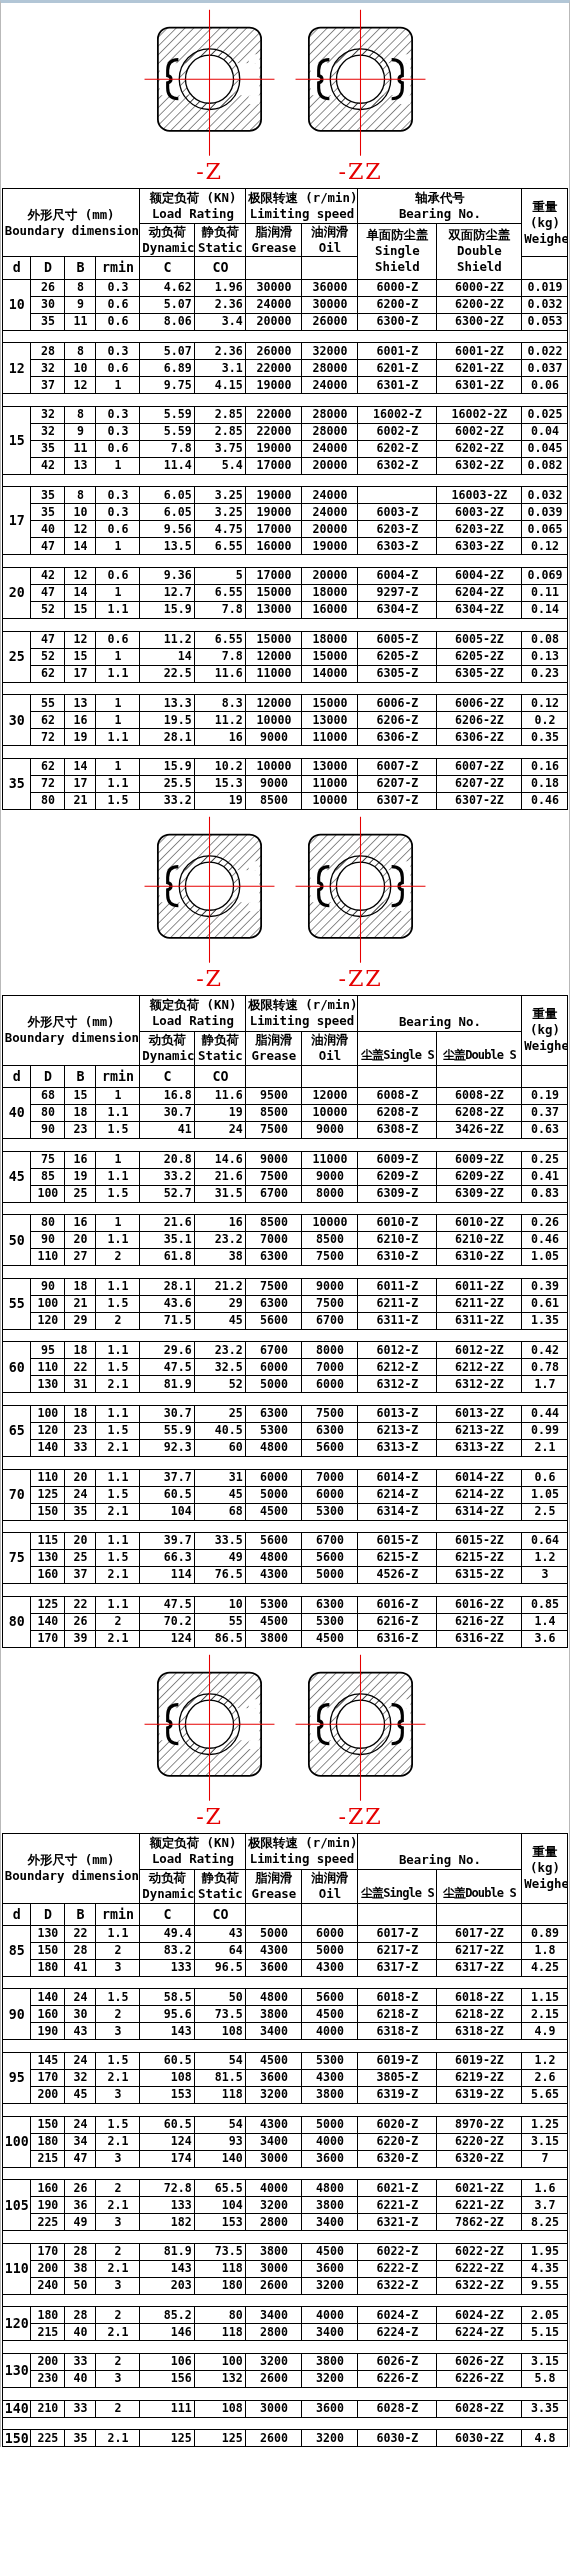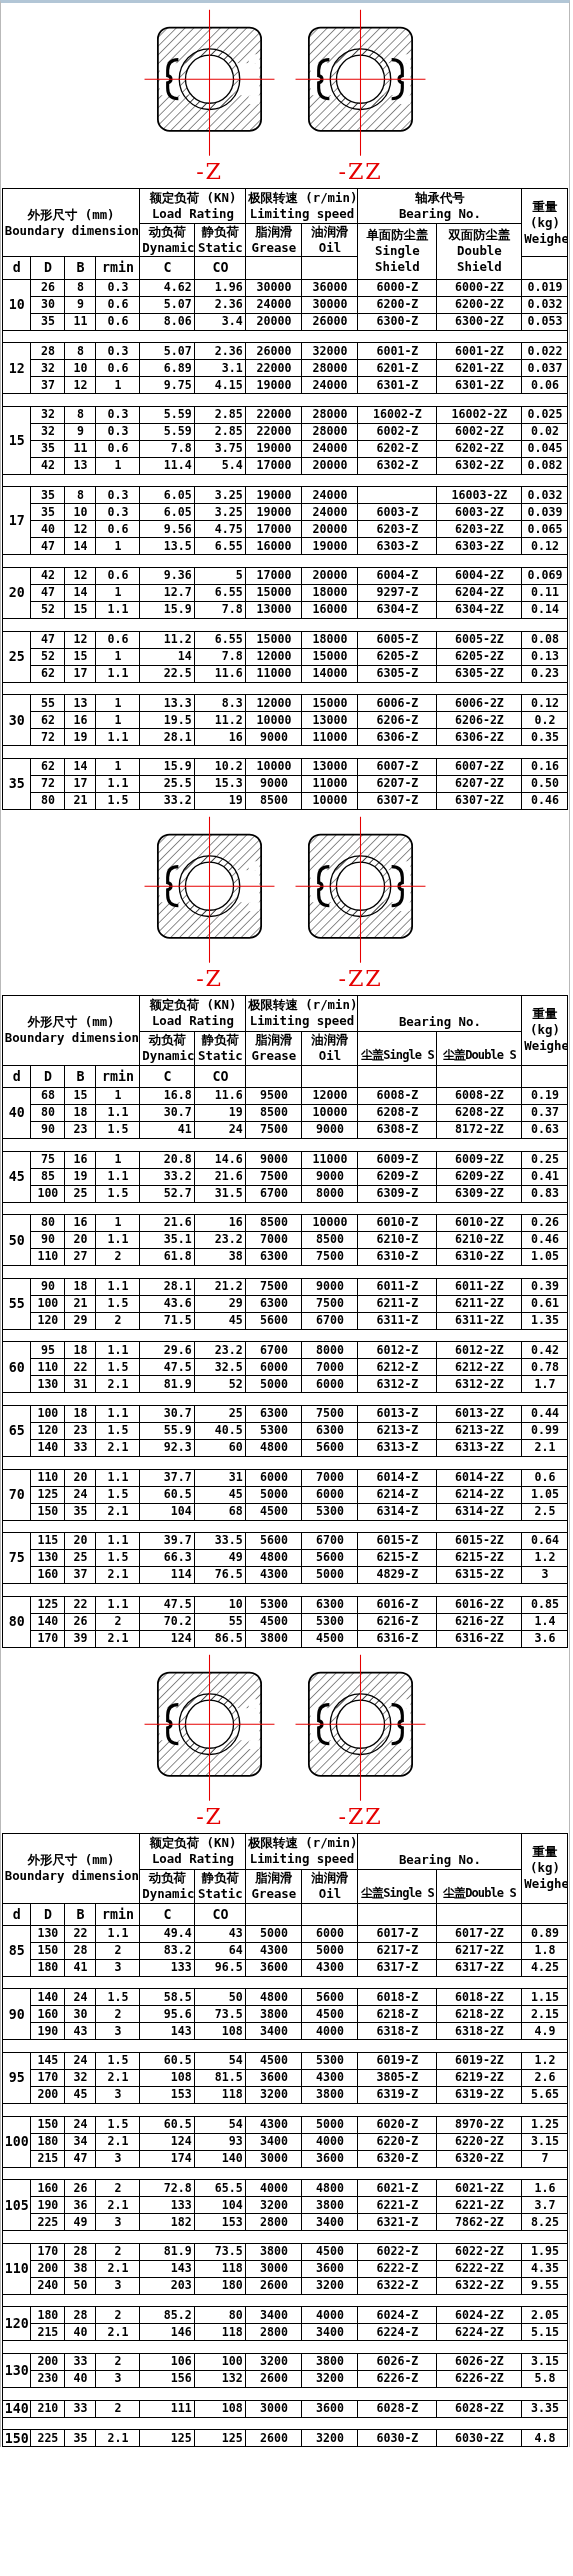--- a/index.html
+++ b/index.html
@@ -242,21 +242,21 @@
         <tr>
           <td>32</td>
           <td>9</td>
           <td>0.3</td>
           <td class="num-right">5.59</td>
           <td class="num-right">2.85</td>
           <td>22000</td>
           <td>28000</td>
           <td>6002-Z</td>
           <td>6002-2Z</td>
-          <td>0.02</td>
+          <td>0.04</td>
         </tr>
         <tr>
           <td>35</td>
           <td>11</td>
           <td>0.6</td>
           <td class="num-right">7.8</td>
           <td class="num-right">3.75</td>
           <td>19000</td>
           <td>24000</td>
           <td>6202-Z</td>
@@ -466,21 +466,21 @@
         <tr>
           <td>72</td>
           <td>17</td>
           <td>1.1</td>
           <td class="num-right">25.5</td>
           <td class="num-right">15.3</td>
           <td>9000</td>
           <td>11000</td>
           <td>6207-Z</td>
           <td>6207-2Z</td>
-          <td>0.50</td>
+          <td>0.18</td>
         </tr>
         <tr>
           <td>80</td>
           <td>21</td>
           <td>1.5</td>
           <td class="num-right">33.2</td>
           <td class="num-right">19</td>
           <td>8500</td>
           <td>10000</td>
           <td>6307-Z</td>
@@ -600,21 +600,21 @@
         </tr>
         <tr>
           <td>90</td>
           <td>23</td>
           <td>1.5</td>
           <td class="num-right">41</td>
           <td class="num-right">24</td>
           <td>7500</td>
           <td>9000</td>
           <td>6308-Z</td>
-          <td>8172-2Z</td>
+          <td>3426-2Z</td>
           <td>0.63</td>
         </tr>
         <tr class="spacer">
           <td colspan="11"></td>
         </tr>
         <tr>
           <td rowspan="3" class="dcell">45</td>
           <td>75</td>
           <td>16</td>
           <td>1</td>
@@ -879,21 +879,21 @@
           <td>1.2</td>
         </tr>
         <tr>
           <td>160</td>
           <td>37</td>
           <td>2.1</td>
           <td class="num-right">114</td>
           <td class="num-right">76.5</td>
           <td>4300</td>
           <td>5000</td>
-          <td>4829-Z</td>
+          <td>4526-Z</td>
           <td>6315-2Z</td>
           <td>3</td>
         </tr>
         <tr class="spacer">
           <td colspan="11"></td>
         </tr>
         <tr>
           <td rowspan="3" class="dcell">80</td>
           <td>125</td>
           <td>22</td>

